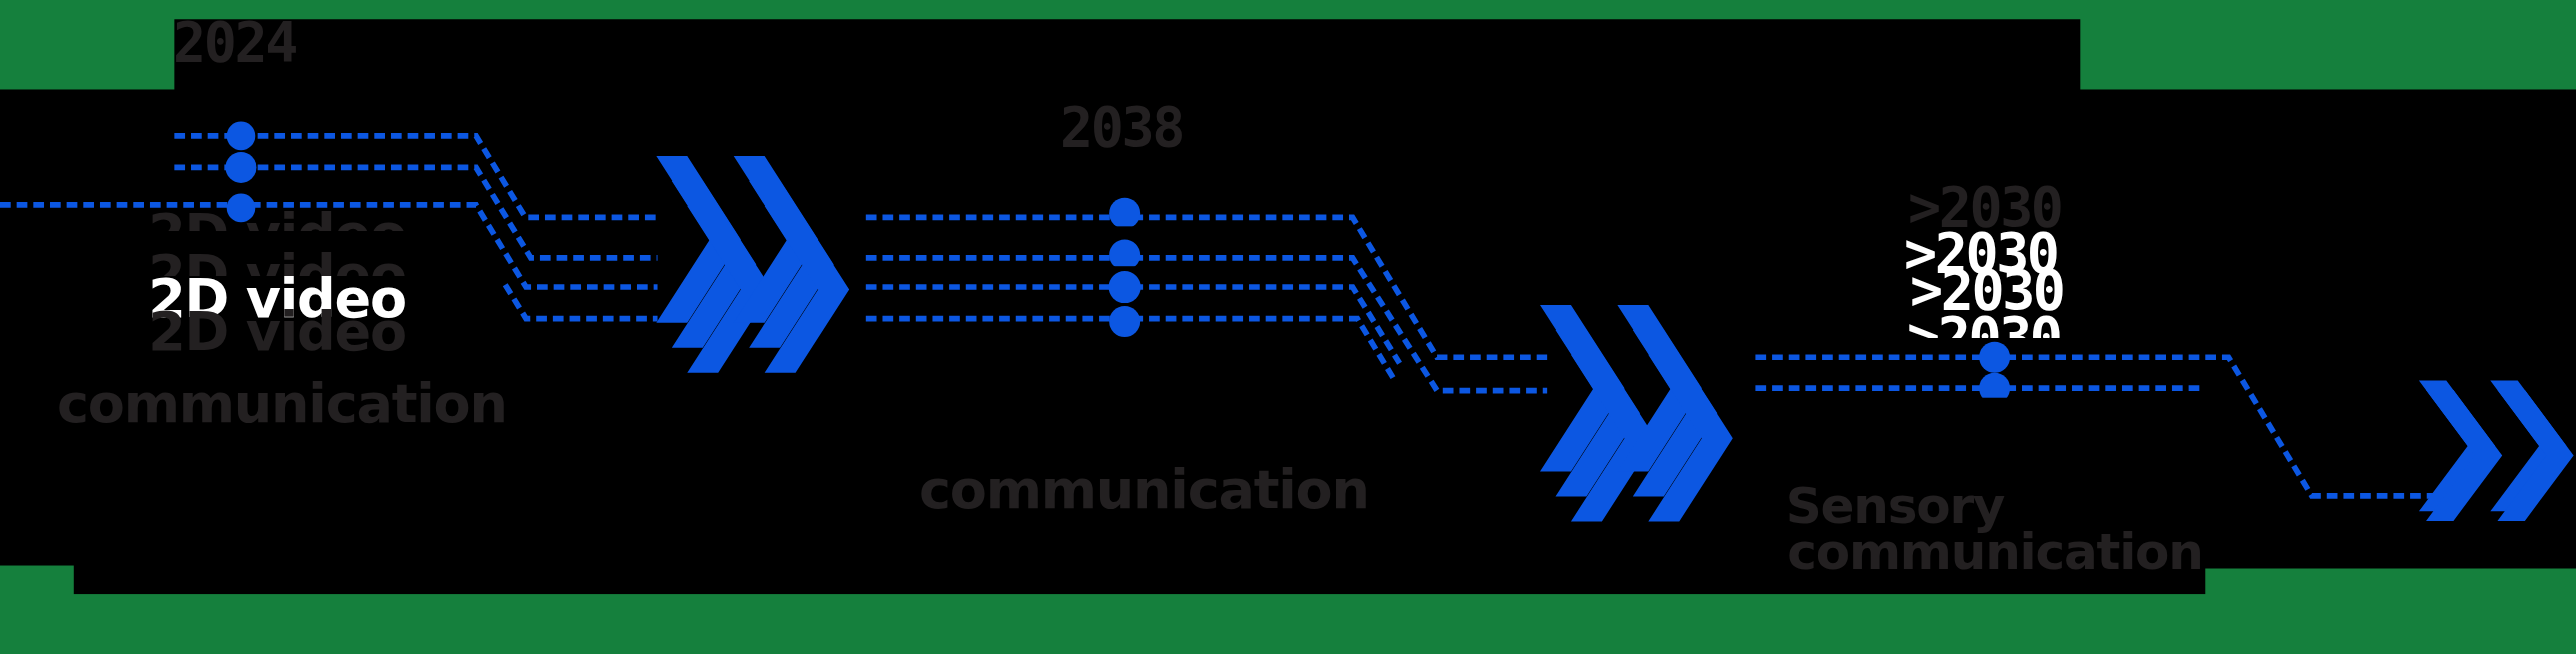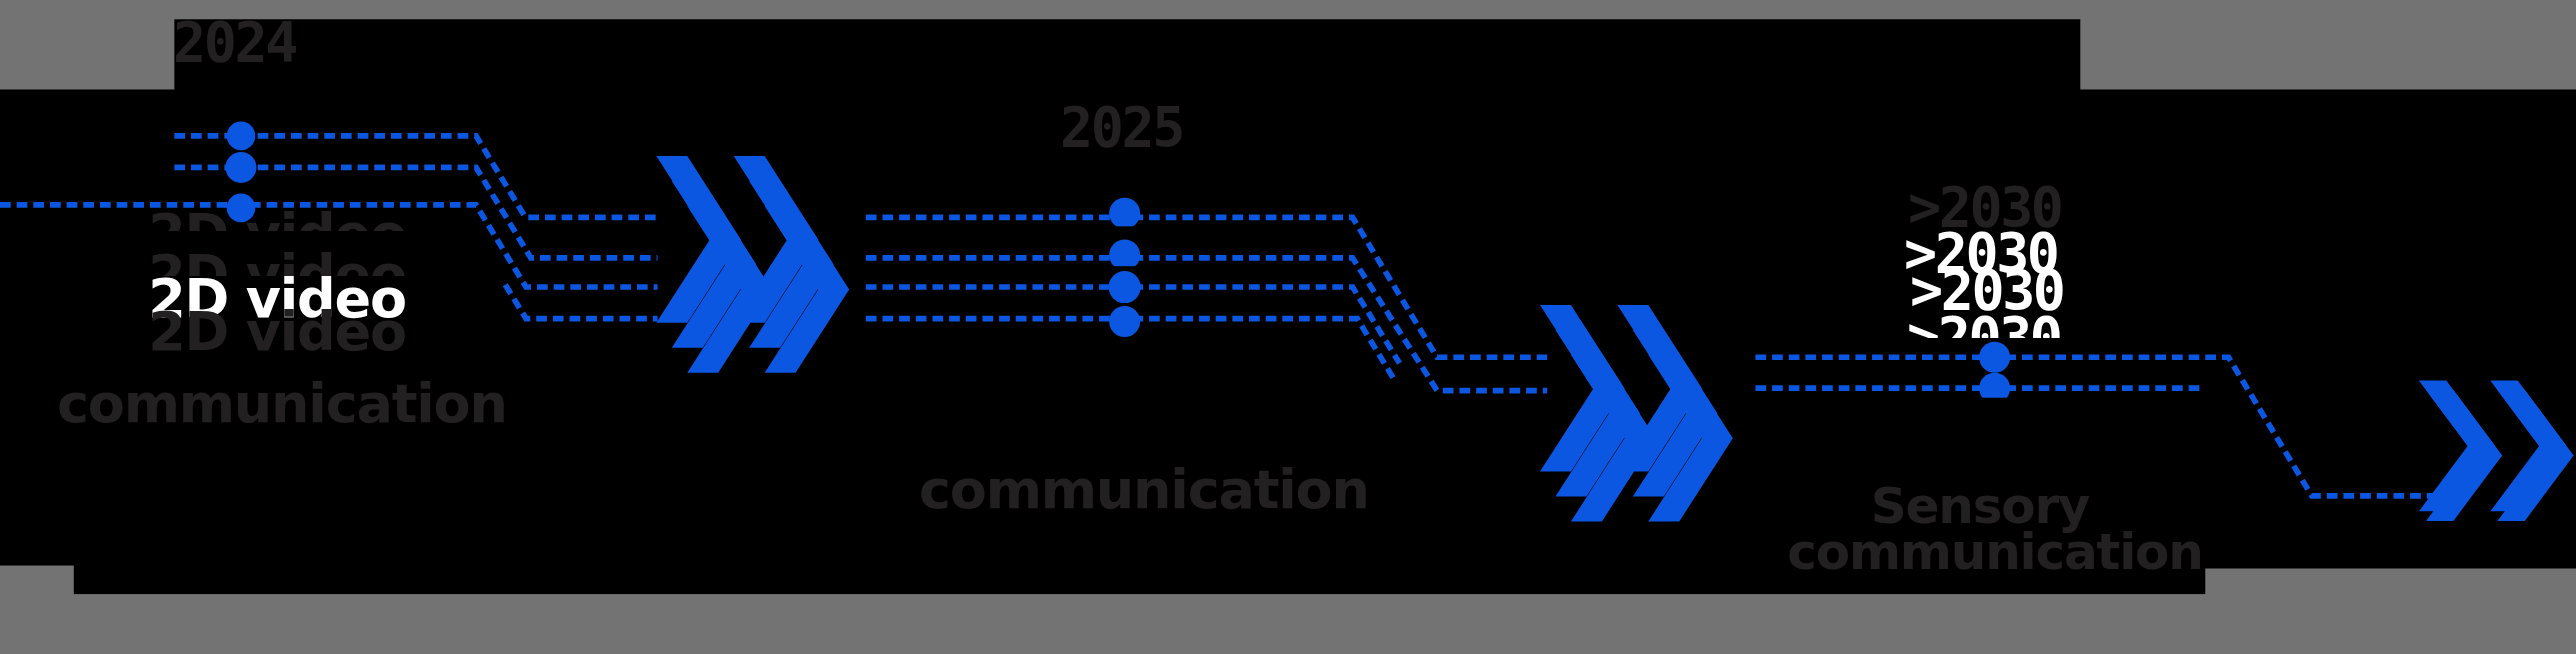--- a/index.html
+++ b/index.html
@@ -1,19 +1,19 @@
 <!DOCTYPE html>
 <html style="font-size:9.5px"><head>
 <meta charset="utf-8">
 <style>
   html,body{margin:0;padding:0;background:#ffffff;}
   .canvas{
     position:relative;
     width:2576px;height:655px;
-    background:#737373;
+    background:#15803d;
     overflow:hidden;
     font-family:"DejaVu Sans", sans-serif;
   }
   svg.layer{position:absolute;left:0;top:0;}
   .txt{position:absolute;white-space:nowrap;line-height:1;}
   .year{
     font-family:"DejaVu Sans Mono", monospace;
     font-weight:bold;font-size:55px;letter-spacing:-2.4px;
     color:#232021;
   }
@@ -50,31 +50,31 @@
   <div class="cliprow" style="left:57px;top:202px;height:28.6px;">
     <div class="lbl">2D video</div>
   </div>
   <div class="cliprow" style="left:57px;top:243px;height:33px;">
     <div class="lbl">2D video</div>
   </div>
   <div class="txt lbl white" style="left:57px;top:272px;">2D video</div>
   <div class="txt lbl" style="left:57px;top:305px;">2D video</div>
   <div class="txt lbl" style="left:57px;top:377px;">communication</div>
 
-  <div class="txt year" style="left:1060px;top:100px;">2025</div>
+  <div class="txt year" style="left:1060px;top:100px;">2038</div>
   <div class="txt lbl" style="left:919px;top:463px;">communication</div>
 
   <div class="txt year" style="left:1908px;top:180px;">&gt;2030</div>
   <div class="txt year ghost-white" style="left:1904px;top:226px;">&gt;2030</div>
   <div class="txt year ghost-white" style="left:1910px;top:263px;">&gt;2030</div>
   <div class="clipyear" style="left:1907px;top:305px;height:33px;width:202px;">
     <div class="year ghost-white">&gt;2030</div>
   </div>
 
-  <div class="txt lbl small" style="left:1760px;top:481px;">Sensory</div>
+  <div class="txt lbl small" style="left:1675px;top:481px;">Sensory</div>
   <div class="txt lbl small" style="left:1775px;top:527px;">communication</div>
 
   <svg class="layer" width="2576" height="655" viewBox="0 0 4329 1100" style="pointer-events:none;">
 
     <g stroke="#0c57e2" stroke-width="9.5" fill="none" stroke-dasharray="18 10">
 
       <path d="M293,228 H800 L883,365 H1105"></path>
       <path d="M293,281 H800 L892,433 H1105"></path>
       <path d="M0,344   H800 L884,482 H1105"></path>
       <path d="M849,478 L884,535 H1105"></path>

